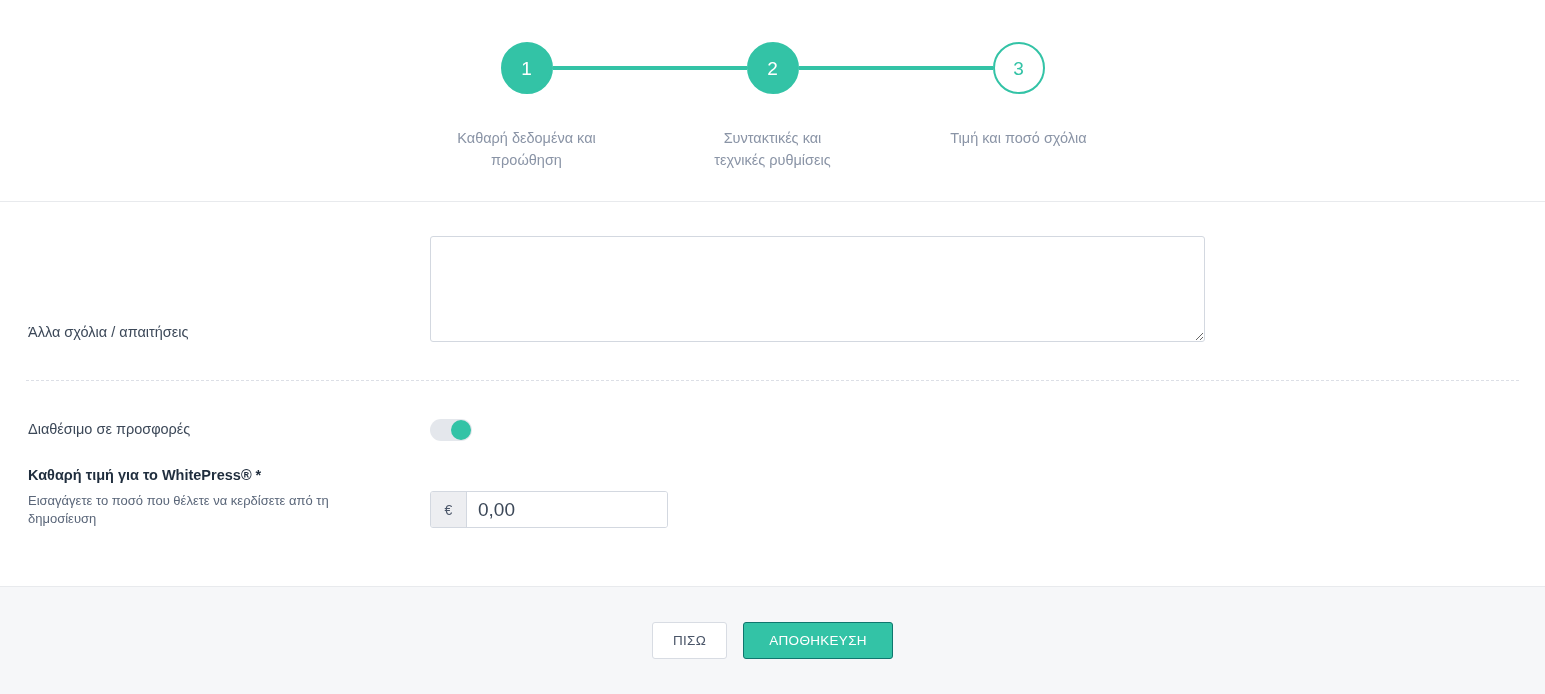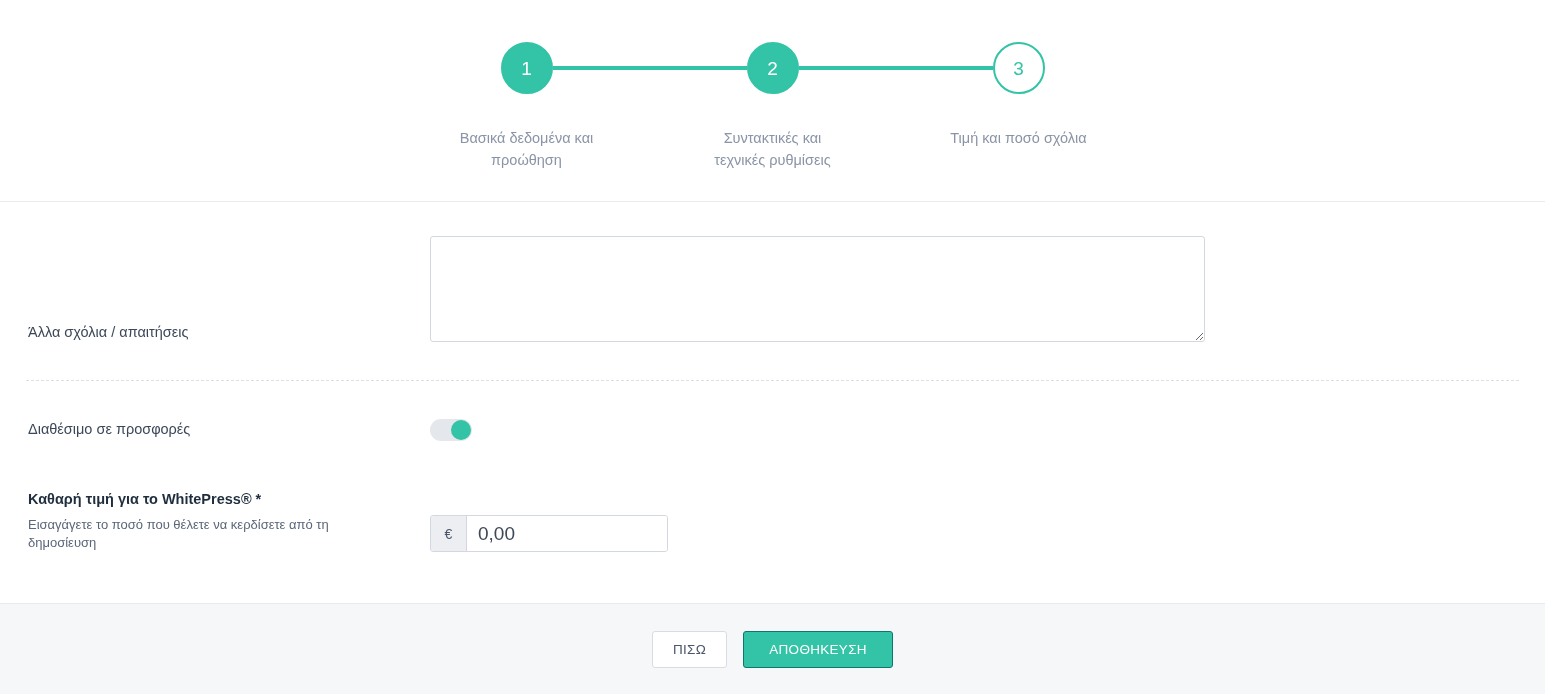--- a/index.html
+++ b/index.html
@@ -114,21 +114,20 @@
   .label-text {
     font-size: 14.5px;
     line-height: 20px;
     color: #3c4858;
   }
   .label-strong {
     font-size: 14.5px;
     line-height: 20px;
     color: #1f2d3d;
     font-weight: bold;
-    margin-top: 24px;
   }
   .label-help {
     margin-top: 7px;
     font-size: 13px;
     line-height: 18px;
     color: #5a6679;
     max-width: 330px;
   }
 
   textarea.comments-area {
@@ -216,21 +215,21 @@
   }
   .help-icon {
     width: 17px;
     height: 17px;
     cursor: pointer;
     display: block;
   }
 
   
   .footer {
-    height: 91px;
+    height: 108px;
     background: #f6f7f9;
     border-top: 1px solid #e8eaed;
     display: flex;
     align-items: center;
     justify-content: center;
     gap: 16px;
   }
   .btn {
     font-family: "Liberation Sans", "DejaVu Sans", sans-serif;
     font-size: 13.5px;
@@ -261,21 +260,21 @@
 <body>
 
 <div class="page">
 
   <div class="stepper-wrap">
     <div class="stepper">
 
       <div class="step">
         <div class="connector right"></div>
         <div class="step-circle">1</div>
-        <div class="step-label">Βασικά δεδομένα και
+        <div class="step-label">Καθαρή δεδομένα και
 προώθηση</div>
       </div>
 
       <div class="step">
         <div class="connector left"></div>
         <div class="connector right"></div>
         <div class="step-circle">2</div>
         <div class="step-label">Συντακτικές και
 τεχνικές ρυθμίσεις</div>
       </div>

